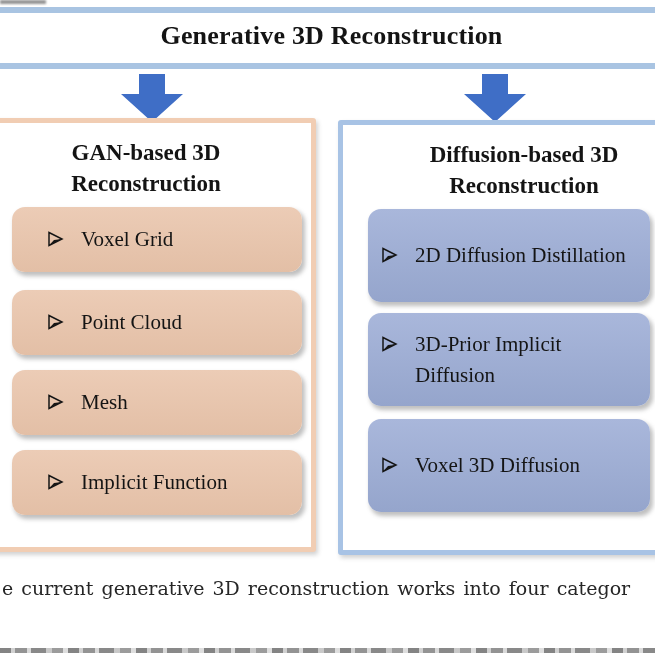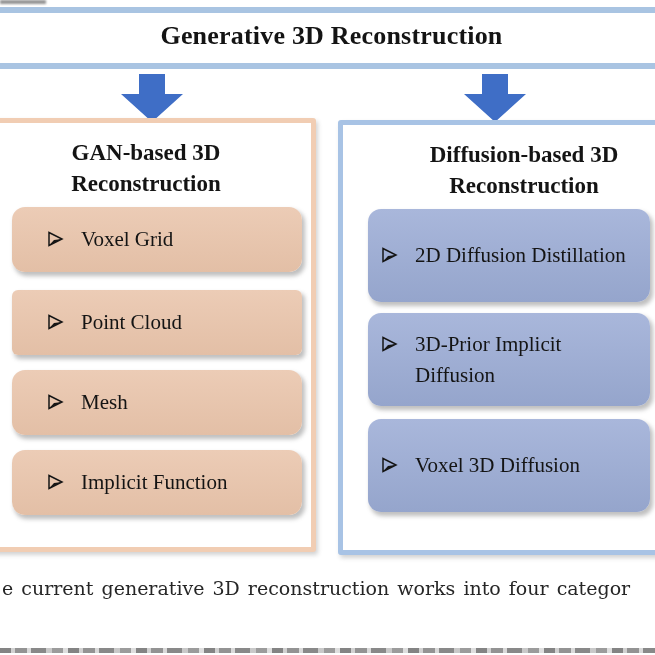--- a/index.html
+++ b/index.html
@@ -33,21 +33,21 @@
   .panel.gan .item{left:31px;width:290px;height:65px;
     background:linear-gradient(#ecccb6,#e3bfa6);}
   .panel.diff .item{left:25px;width:282px;height:93px;
     background:linear-gradient(#a9b7db,#95a5cc);}
   .item-inner{display:flex;align-items:flex-start;padding-left:36px;padding-right:10px;}
   .panel.diff .item-inner{padding-left:14px;}
   .bullet{flex:0 0 auto;width:16px;height:16px;margin-top:7px;margin-right:17px;}
   .item-label{font-size:21px;line-height:31px;max-width:224px;}
   
   .panel.gan .item.i0{top:84px;}
-  .panel.gan .item.i1{top:167px;border-radius:6px;}
+  .panel.gan .item.i1{top:167px;}
   .panel.gan .item.i2{top:247px;}
   .panel.gan .item.i3{top:327px;}
   .panel.diff .item.i0{top:84px;}
   .panel.diff .item.i1{top:188px;}
   .panel.diff .item.i2{top:294px;}
   
   .caption-line{position:absolute;left:2px;white-space:nowrap;font-size:19px;
     color:#262626;font-family:"DejaVu Serif",serif;word-spacing:2px;}
   .caption-line.c1{top:577px;}
   .caption-line.c2{top:622px;}

